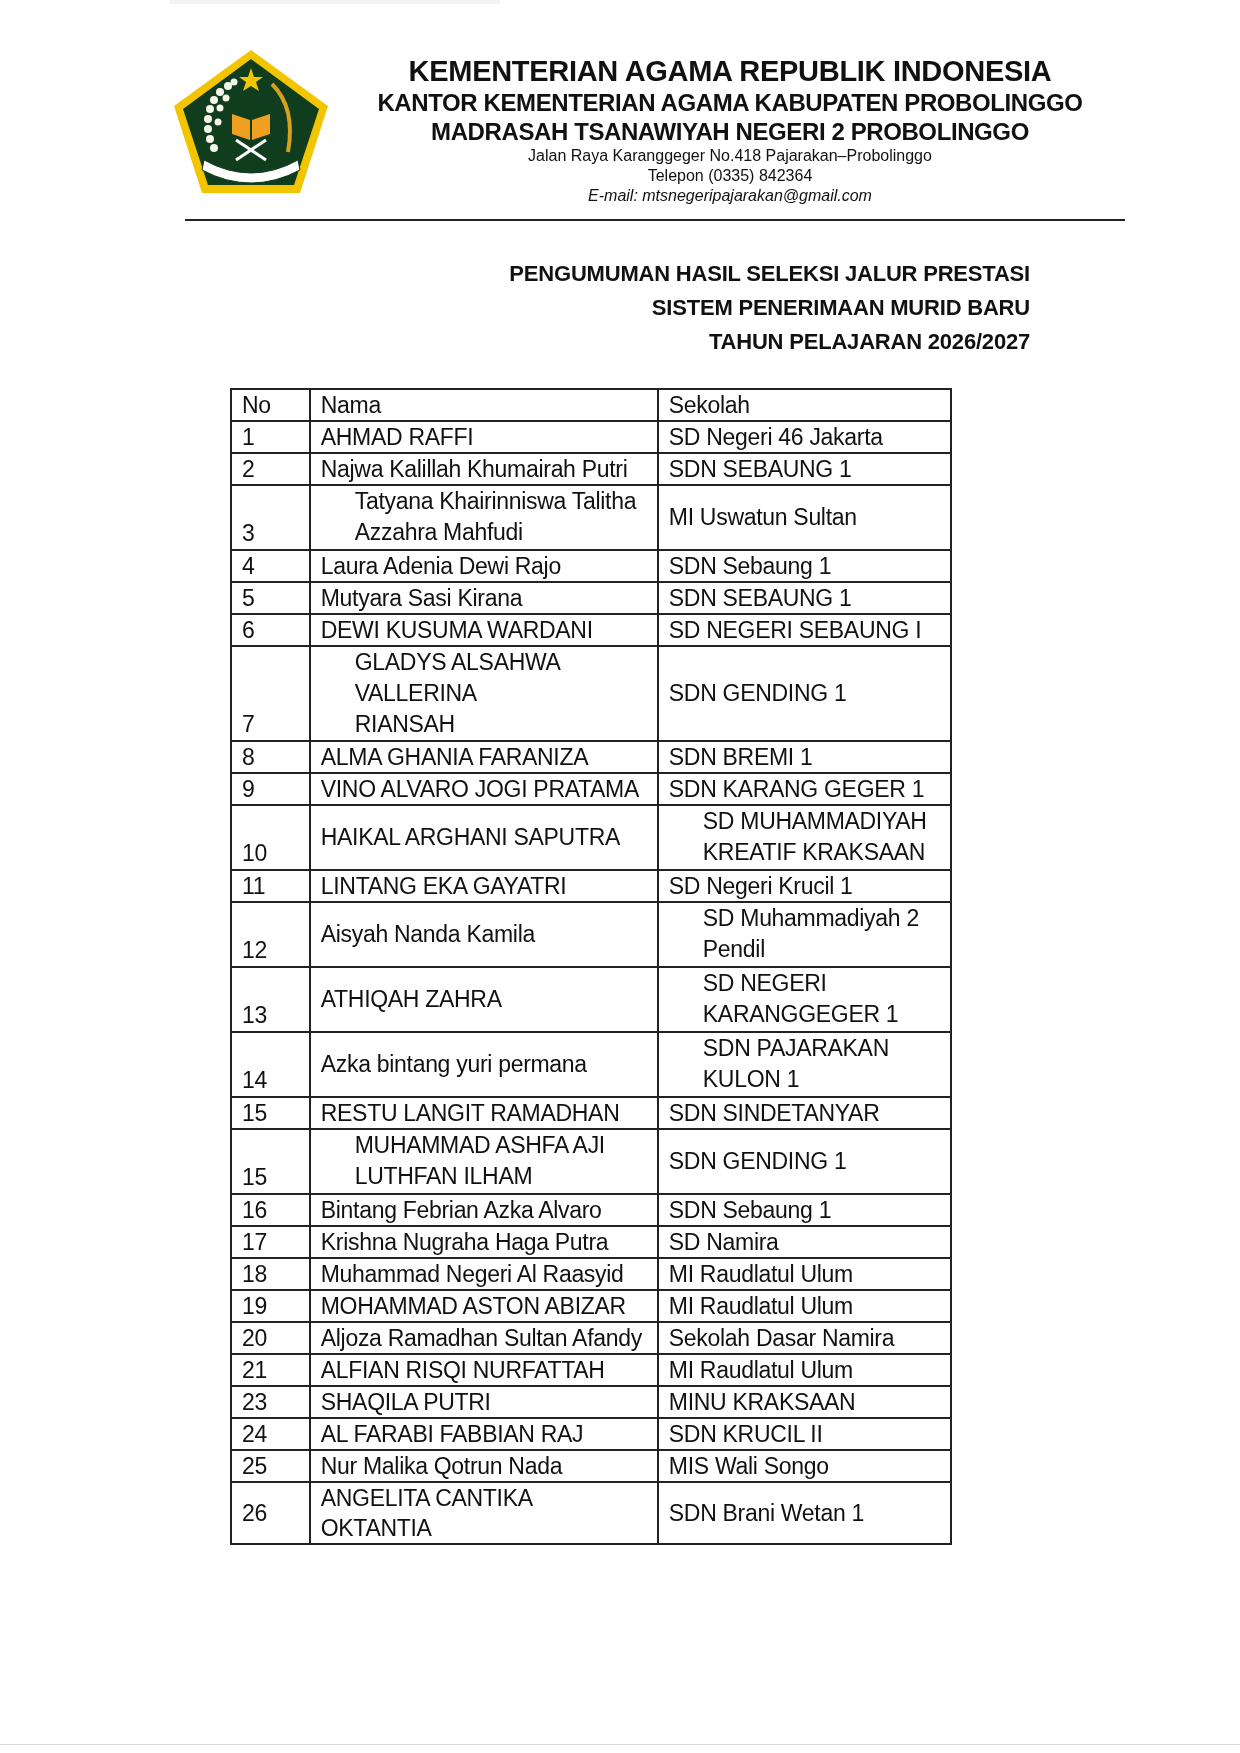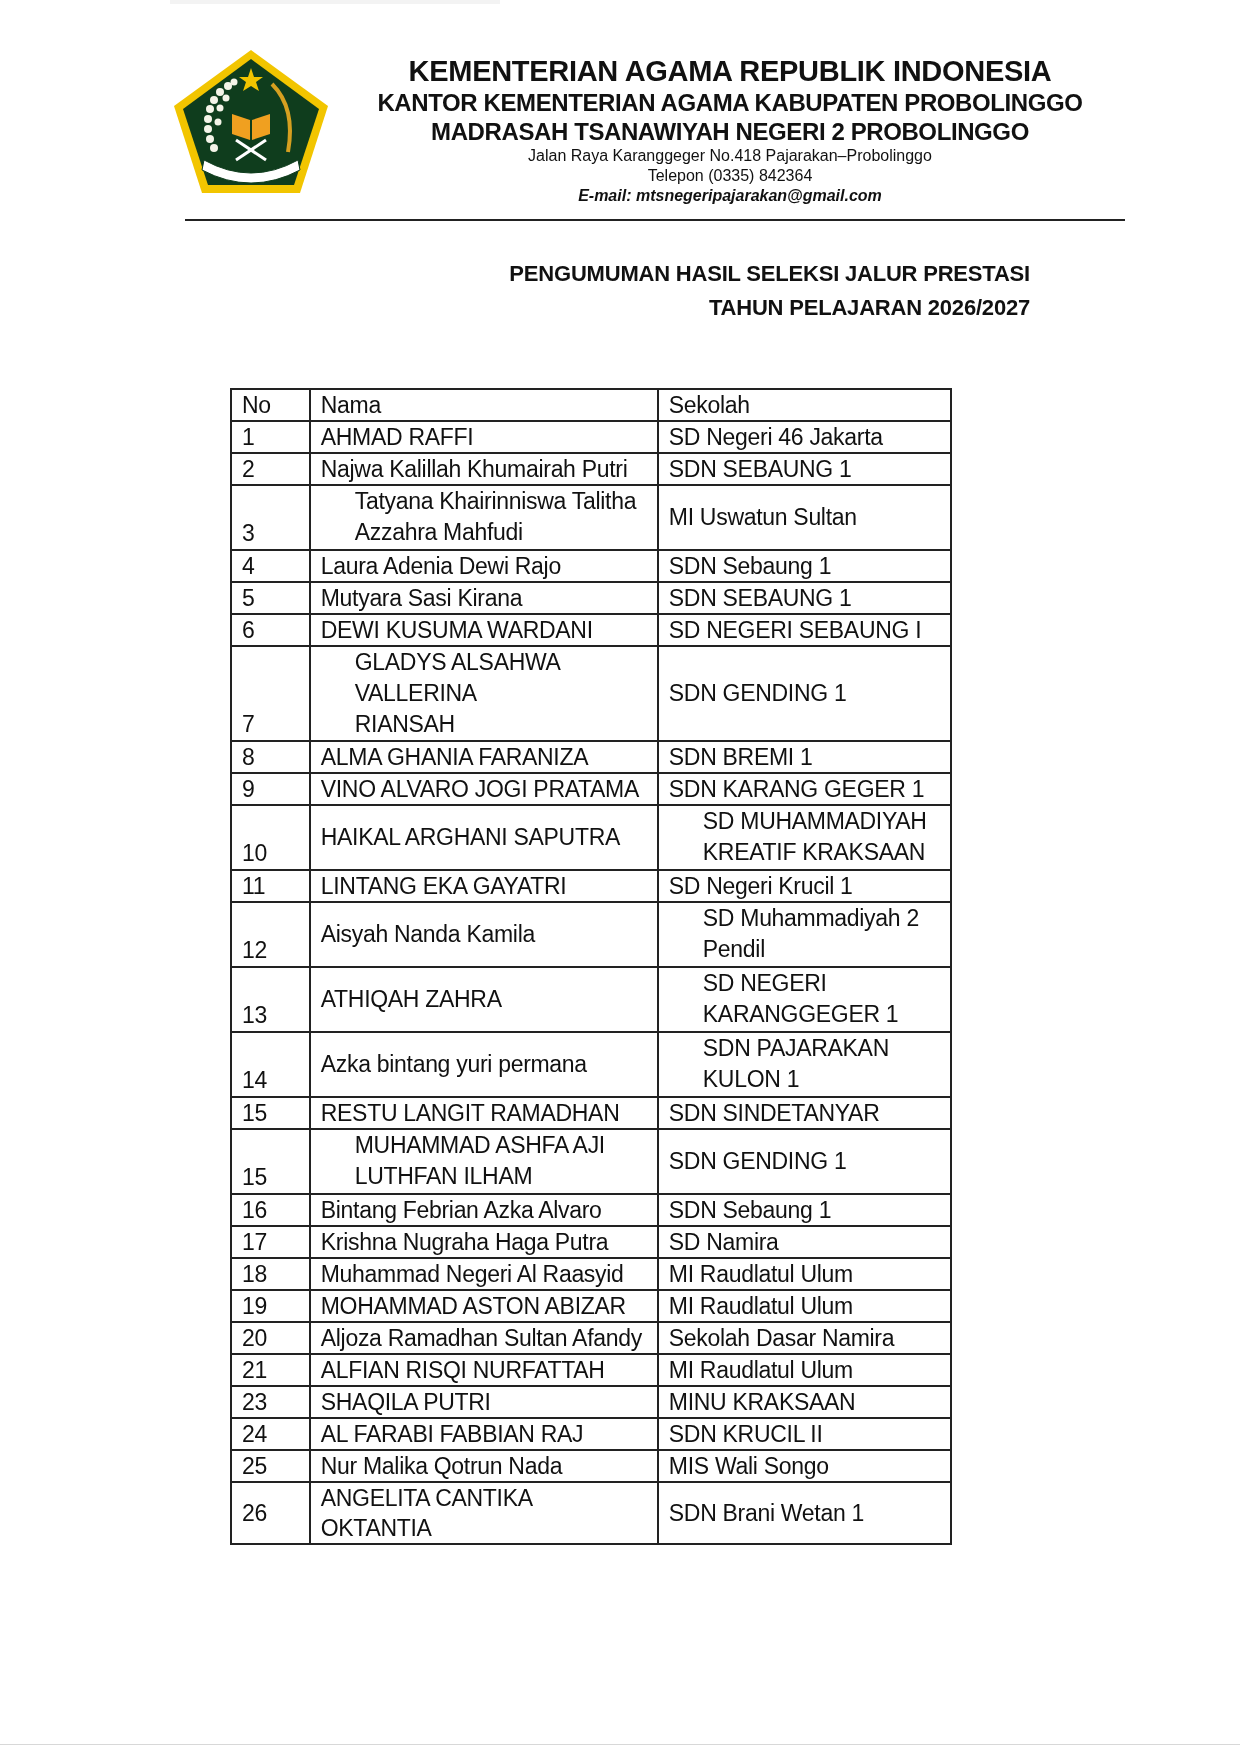--- a/index.html
+++ b/index.html
@@ -10,21 +10,21 @@
   .page-edge { position: absolute; left: 0; right: 0; bottom: 8px; height: 1px; background: #d8d8d8; }
   .top-smudge { position: absolute; left: 170px; top: 0; width: 330px; height: 4px; background: #f3f3f3; }
 
   
   .logo { position: absolute; left: 170px; top: 48px; width: 162px; height: 148px; }
   .kop { position: absolute; left: 340px; top: 55px; width: 780px; text-align: center; }
   .kop .l1 { font-weight: bold; font-size: 29px; letter-spacing: -0.3px; line-height: 33px; }
   .kop .l2 { font-weight: bold; font-size: 24px; letter-spacing: -0.4px; line-height: 29px; }
   .kop .l3 { font-weight: bold; font-size: 24px; letter-spacing: -0.4px; line-height: 29px; }
   .kop .l4, .kop .l5, .kop .l6 { font-size: 16px; line-height: 20px; text-align: center; }
-  .kop .l6 { font-style: italic; font-weight: bold; }
+  .kop .l6 { font-style: italic; }
   .rule { position: absolute; left: 185px; top: 219px; width: 940px; height: 2px; background: #222; }
 
   
   .title-block { position: absolute; left: 230px; top: 257px; width: 800px; text-align: right; }
   .title-block div { font-weight: bold; font-size: 22px; line-height: 34px; letter-spacing: -0.2px; }
 
   
   table.results {
     position: absolute; left: 230px; top: 388px; width: 722px;
     border-collapse: collapse; font-size: 23px; letter-spacing: -0.3px;
@@ -83,20 +83,21 @@
   <div class="l2">KANTOR KEMENTERIAN AGAMA KABUPATEN PROBOLINGGO</div>
   <div class="l3">MADRASAH TSANAWIYAH NEGERI 2 PROBOLINGGO</div>
   <div class="l4">Jalan Raya Karanggeger No.418 Pajarakan–Probolinggo</div>
   <div class="l5">Telepon (0335) 842364</div>
   <div class="l6">E-mail: mtsnegeripajarakan@gmail.com</div>
 </div>
 <div class="rule"></div>
 
 <div class="title-block">
   <div>PENGUMUMAN HASIL SELEKSI JALUR PRESTASI</div>
+  <div>SISTEM PENERIMAAN MURID BARU</div>
   <div>TAHUN PELAJARAN 2026/2027</div>
 </div>
 
 <table class="results">
   <colgroup>
       <col class="c-no">
       <col class="c-nama">
       <col class="c-sek">
     </colgroup>
   <thead>

